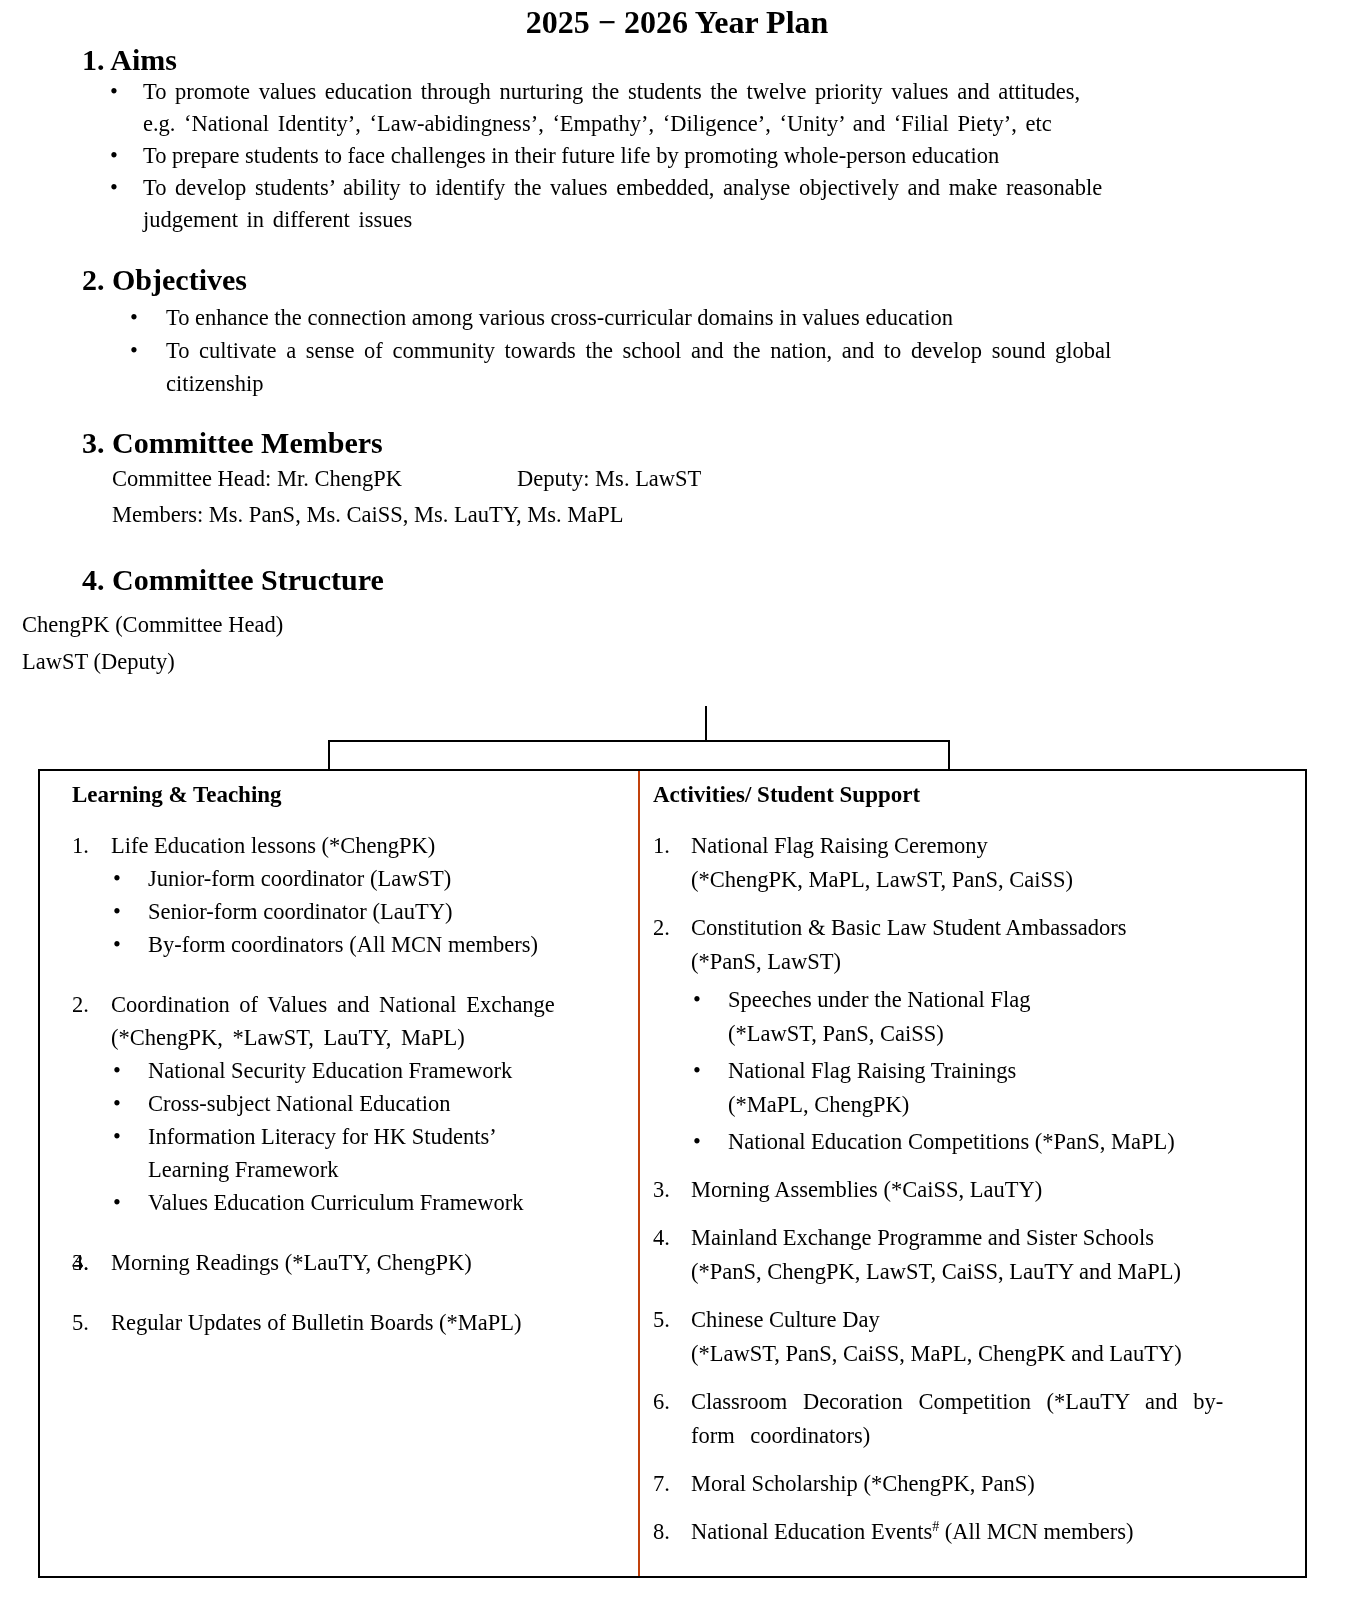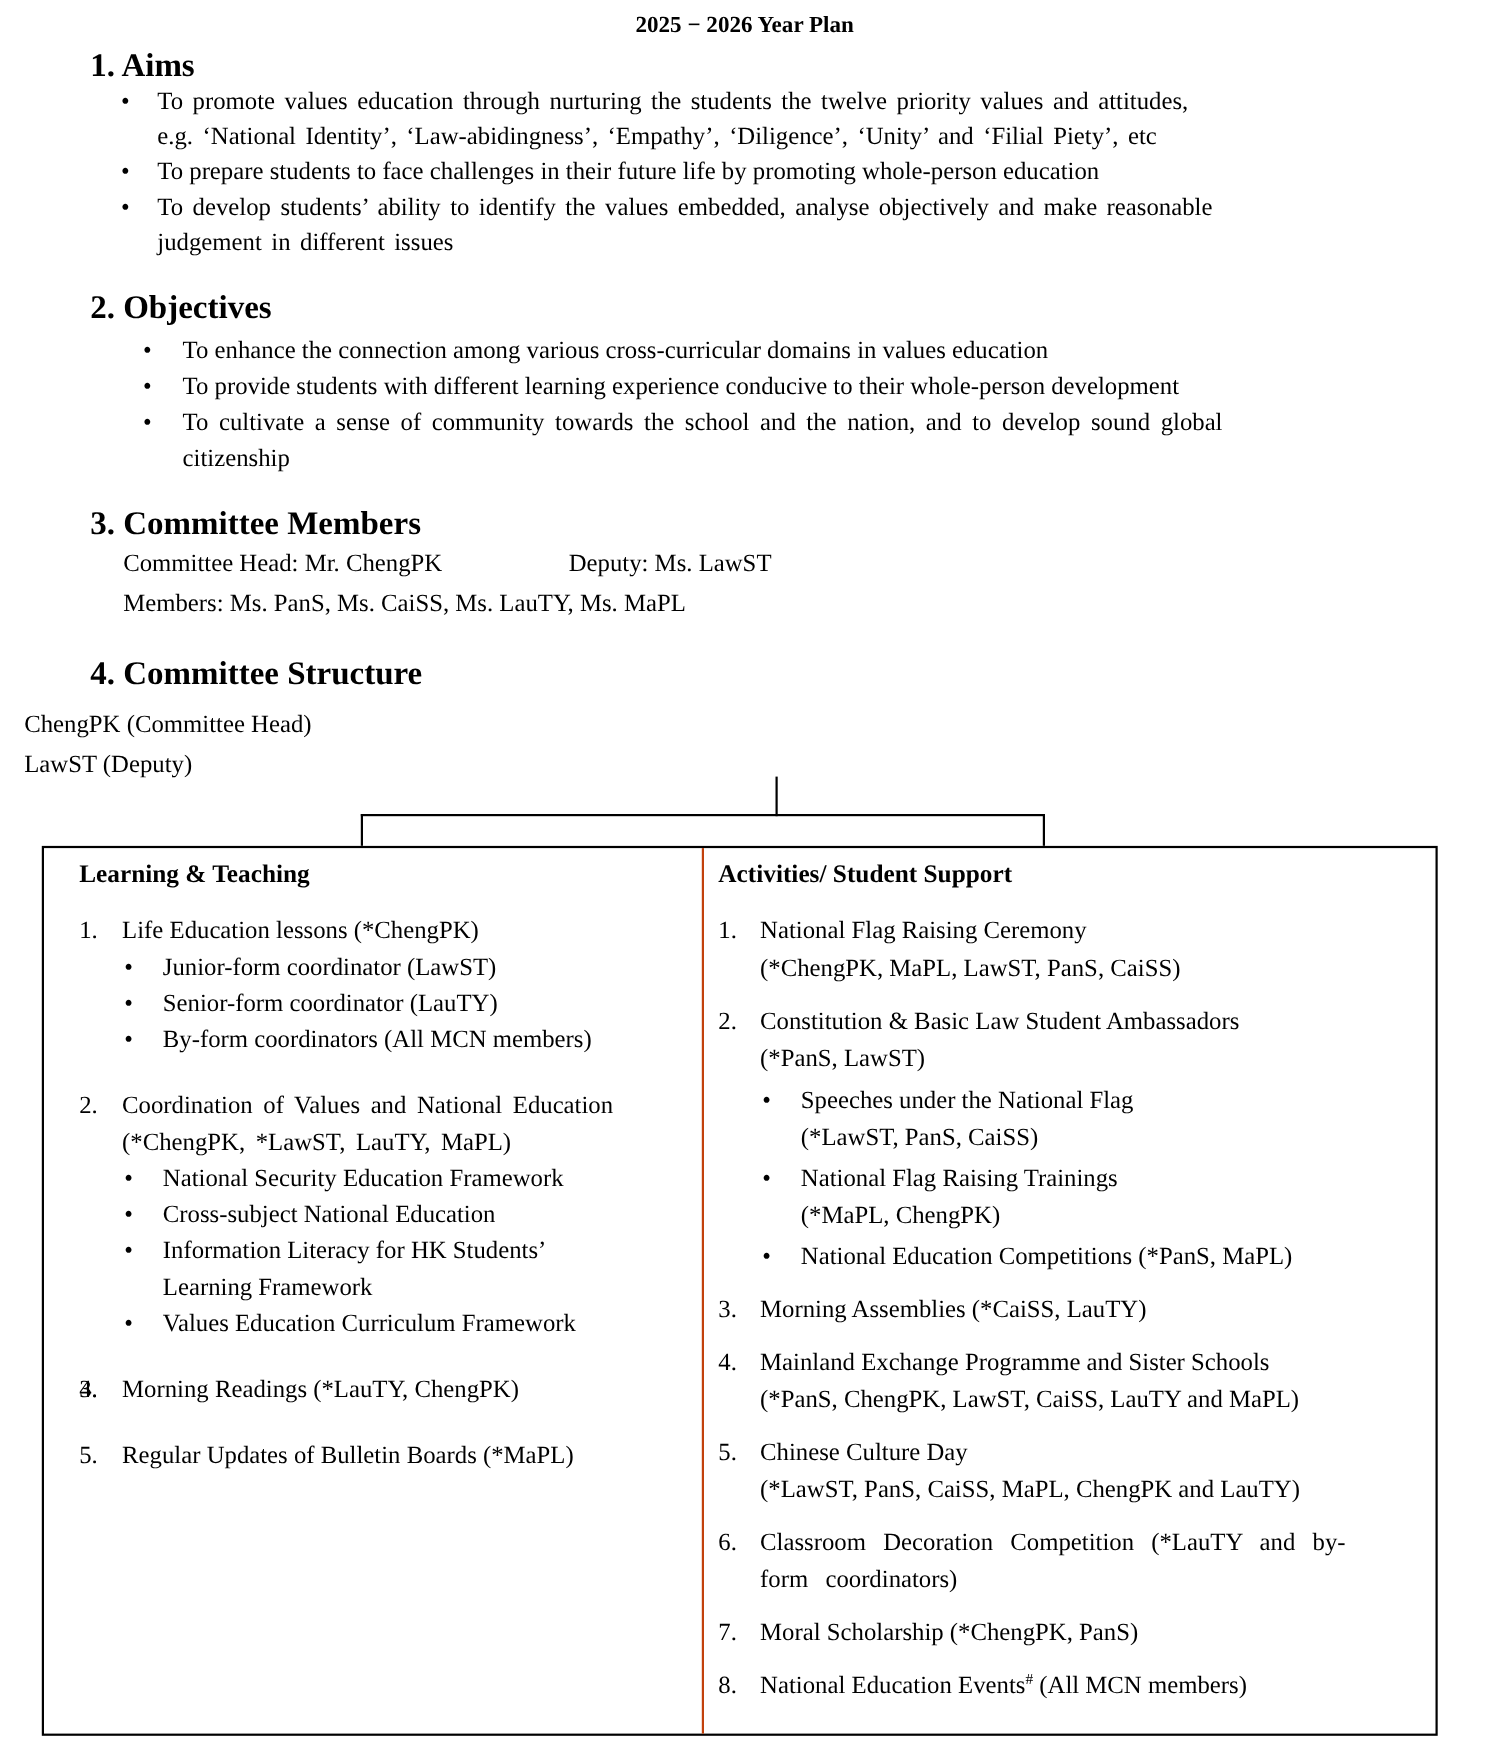--- a/index.html
+++ b/index.html
@@ -1,21 +1,21 @@
 <!DOCTYPE html>
 <html><head>
 <meta charset="utf-8">
 <style>
   html,body { margin:0; padding:0; background:#fff; }
   .page {
     position:relative; width:1354px; height:1600px; background:#ffffff;
     color:#000; font-family:"Liberation Serif", serif; font-size:22.5px;
     overflow:hidden;
   }
-  .title { padding-top:5px; text-align:center; font-weight:bold; font-size:21px; line-height:34px; }
+  .title { padding-top:5px; text-align:center; font-weight:bold; font-size:32px; line-height:34px; }
   .h { font-weight:bold; font-size:30px; line-height:33px; margin-left:82px; }
   .h-aims { margin-top:4px; }
   .h-obj  { margin-top:27px; }
   .h-mem  { margin-top:26px; }
   .h-struct { margin-top:30px; }
 
   ul.blist { list-style:none; margin:0; padding:0; }
   ul.blist li { position:relative; line-height:32px; }
   ul.blist li::before { content:"\2022"; position:absolute; left:0; top:0; }
   ul.aims { margin-left:110px; width:1140px; }
@@ -75,21 +75,20 @@
     <li><span class="pre ws3">To promote values education through nurturing the students the twelve priority values and attitudes,
 e.g. ‘National Identity’, ‘Law-abidingness’, ‘Empathy’, ‘Diligence’, ‘Unity’ and ‘Filial Piety’, etc</span></li>
     <li><span class="pre">To prepare students to face challenges in their future life by promoting whole-person education</span></li>
     <li><span class="pre ws3">To develop students’ ability to identify the values embedded, analyse objectively and make reasonable
 judgement in different issues</span></li>
   </ul>
 
   <div class="h h-obj">2. Objectives</div>
   <ul class="blist obj">
     <li><span class="pre">To enhance the connection among various cross-curricular domains in values education</span></li>
-    <li><span class="pre">To provide students with different learning experience conducive to their whole-person development</span></li>
     <li><span class="pre ws4">To cultivate a sense of community towards the school and the nation, and to develop sound global
 citizenship</span></li>
   </ul>
 
   <div class="h h-mem">3. Committee Members</div>
   <div class="memline">
     <span>Committee Head: Mr. ChengPK</span>
     <span class="dep">Deputy: Ms. LawST</span>
   </div>
   <div class="memline2">Members: Ms. PanS, Ms. CaiSS, Ms. LauTY, Ms. MaPL</div>
@@ -116,21 +115,21 @@
           <span class="pre">Life Education lessons (*ChengPK)</span>
           <ul class="sub">
             <li><span class="pre">Junior-form coordinator (LawST)</span></li>
             <li><span class="pre">Senior-form coordinator (LauTY)</span></li>
             <li><span class="pre">By-form coordinators (All MCN members)</span></li>
           </ul>
         </div>
 
         <div class="titem">
           <span class="num">2.</span>
-          <span class="pre ws4">Coordination of Values and National Education
+          <span class="pre ws4">Coordination of Values and National Exchange
 (*ChengPK, *LawST, LauTY, MaPL)</span>
           <ul class="sub">
             <li><span class="pre">National Security Education Framework</span></li>
             <li><span class="pre">Cross-subject National Education</span></li>
             <li><span class="pre">Information Literacy for HK Students’
 Learning Framework</span></li>
             <li><span class="pre">Values Education Curriculum Framework</span></li>
           </ul>
         </div>
 

